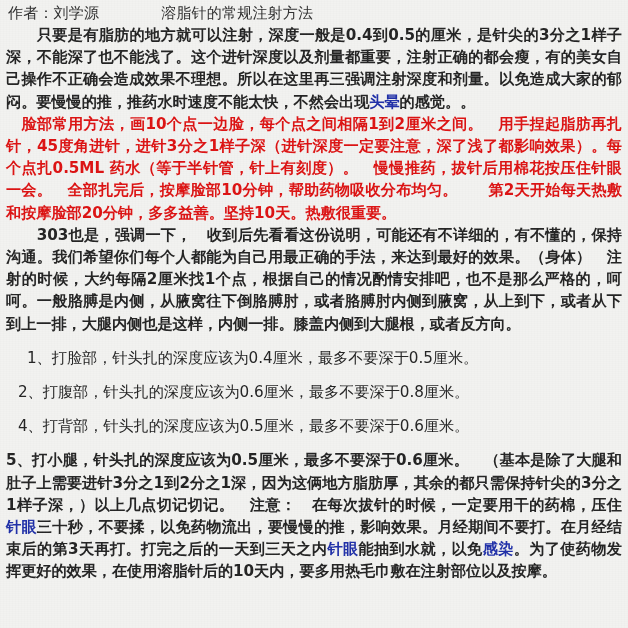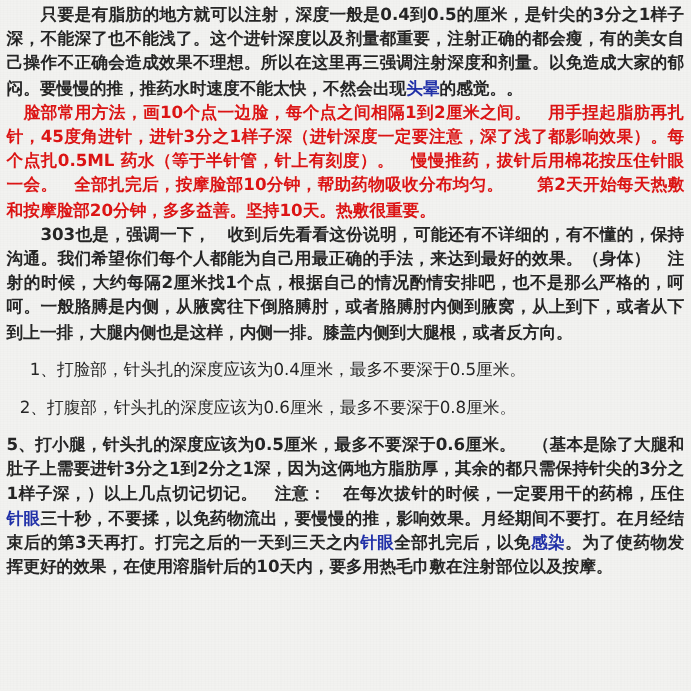--- a/index.html
+++ b/index.html
@@ -72,29 +72,31 @@
     margin: 12px;
     white-space: nowrap;
   }
   .list-line.indent1 { padding-left: 9px; }
 </style>
 </head>
 <body>
 
 <div id="page">
 
+  <div class="doc-header"><span>作者：刘学源</span><span class="gap"></span><span class="title">溶脂针的常规注射方法</span></div>
 
   <div class="body-text">
 
     <p class="para"><span>　　只要是有脂肪的地方就可以注射，深度一般是0.4到0.5的厘米，是针尖的3分之1样子深，不能深了也不能浅了。这个进针深度以及剂量都重要，注射正确的都会瘦，有的美女自己操作不正确会造成效果不理想。所以在这里再三强调注射深度和剂量。以免造成大家的郁闷。要慢慢的推，推药水时速度不能太快，不然会出现</span><span class="blue">头晕</span><span>的感觉。。</span></p>
 
 
     <p class="para red">　脸部常用方法，画10个点一边脸，每个点之间相隔1到2厘米之间。　用手捏起脂肪再扎针，45度角进针，进针3分之1样子深（进针深度一定要注意，深了浅了都影响效果）。每个点扎0.5ML 药水（等于半针管，针上有刻度）。　慢慢推药，拔针后用棉花按压住针眼一会。　全部扎完后，按摩脸部10分钟，帮助药物吸收分布均匀。　　第2天开始每天热敷和按摩脸部20分钟，多多益善。坚持10天。热敷很重要。</p>
 
     <p class="para">　　303也是，强调一下，　收到后先看看这份说明，可能还有不详细的，有不懂的，保持沟通。我们希望你们每个人都能为自己用最正确的手法，来达到最好的效果。（身体）　注射的时候，大约每隔2厘米找1个点，根据自己的情况酌情安排吧，也不是那么严格的，呵呵。一般胳膊是内侧，从腋窝往下倒胳膊肘，或者胳膊肘内侧到腋窝，从上到下，或者从下到上一排，大腿内侧也是这样，内侧一排。膝盖内侧到大腿根，或者反方向。</p>
 
     <p class="list-line indent1">1、打脸部，针头扎的深度应该为0.4厘米，最多不要深于0.5厘米。</p>
     <p class="list-line">2、打腹部，针头扎的深度应该为0.6厘米，最多不要深于0.8厘米。</p>
+    <p class="list-line">4、打背部，针头扎的深度应该为0.5厘米，最多不要深于0.6厘米。</p>
 
-    <p class="para"><span>5、打小腿，针头扎的深度应该为0.5厘米，最多不要深于0.6厘米。　（基本是除了大腿和肚子上需要进针3分之1到2分之1深，因为这俩地方脂肪厚，其余的都只需保持针尖的3分之1样子深，）以上几点切记切记。　注意：　在每次拔针的时候，一定要用干的药棉，压住</span><span class="blue">针眼</span><span>三十秒，不要揉，以免药物流出，要慢慢的推，影响效果。月经期间不要打。在月经结束后的第3天再打。打完之后的一天到三天之内</span><span class="blue">针眼</span><span>全部扎完后，以免</span><span class="blue">感染</span><span>。为了使药物发挥更好的效果，在使用溶脂针后的10天内，要多用热毛巾敷在注射部位以及按摩。</span></p>
+    <p class="para"><span>5、打小腿，针头扎的深度应该为0.5厘米，最多不要深于0.6厘米。　（基本是除了大腿和肚子上需要进针3分之1到2分之1深，因为这俩地方脂肪厚，其余的都只需保持针尖的3分之1样子深，）以上几点切记切记。　注意：　在每次拔针的时候，一定要用干的药棉，压住</span><span class="blue">针眼</span><span>三十秒，不要揉，以免药物流出，要慢慢的推，影响效果。月经期间不要打。在月经结束后的第3天再打。打完之后的一天到三天之内</span><span class="blue">针眼</span><span>能抽到水就，以免</span><span class="blue">感染</span><span>。为了使药物发挥更好的效果，在使用溶脂针后的10天内，要多用热毛巾敷在注射部位以及按摩。</span></p>
 
   </div>
 </div>
 
 </body></html>

